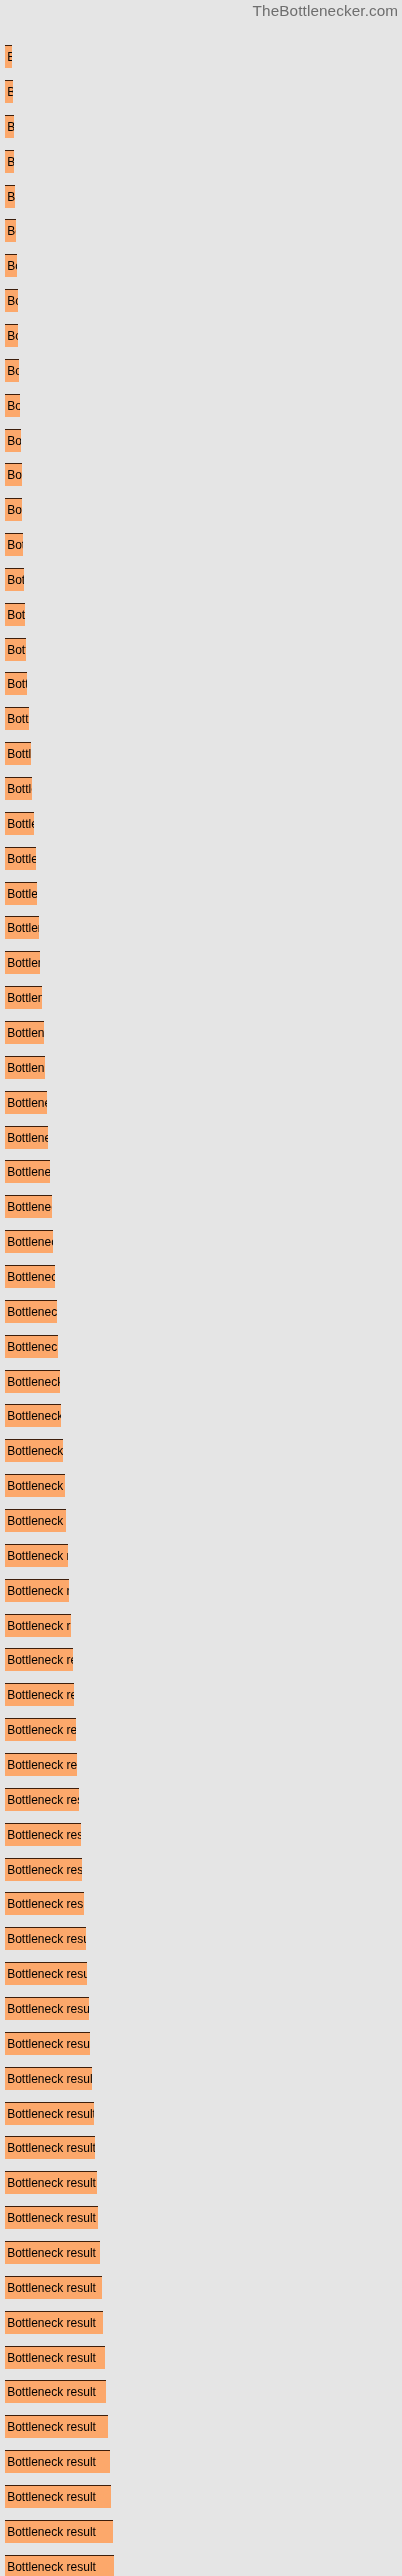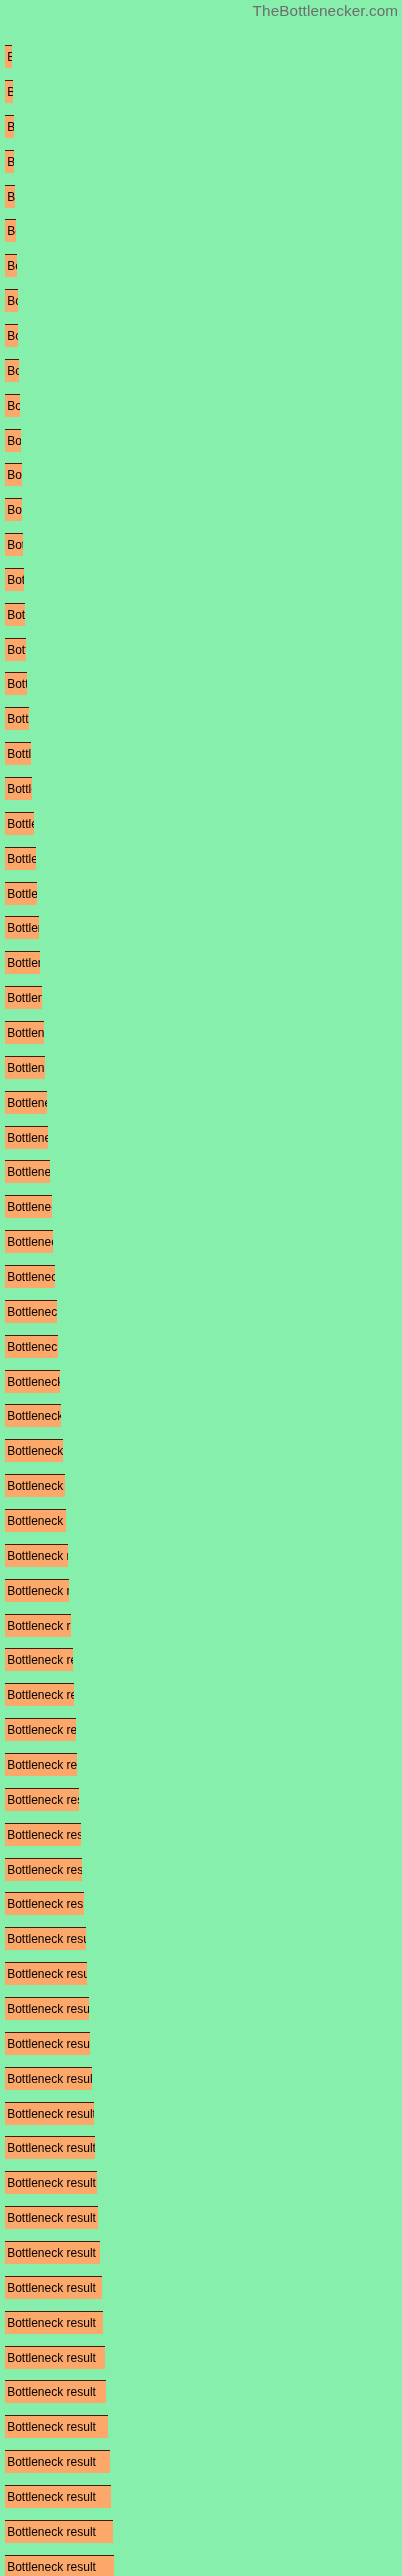--- a/index.html
+++ b/index.html
@@ -8,21 +8,21 @@
     padding: 0;
     background: #000000;
   }
   body {
     font-family: "Liberation Sans", sans-serif;
   }
   #chart-root {
     position: relative;
     width: 403px;
     height: 2576px;
-    background: #86efac;
+    background: #e5e5e5;
     overflow: hidden;
   }
   #watermark {
     position: absolute;
     top: 1.6px;
     right: 4.8px;
     color: #6e6e6e;
     font-family: "Liberation Sans", sans-serif;
     font-size: 15.3px;
     letter-spacing: 0.1px;

